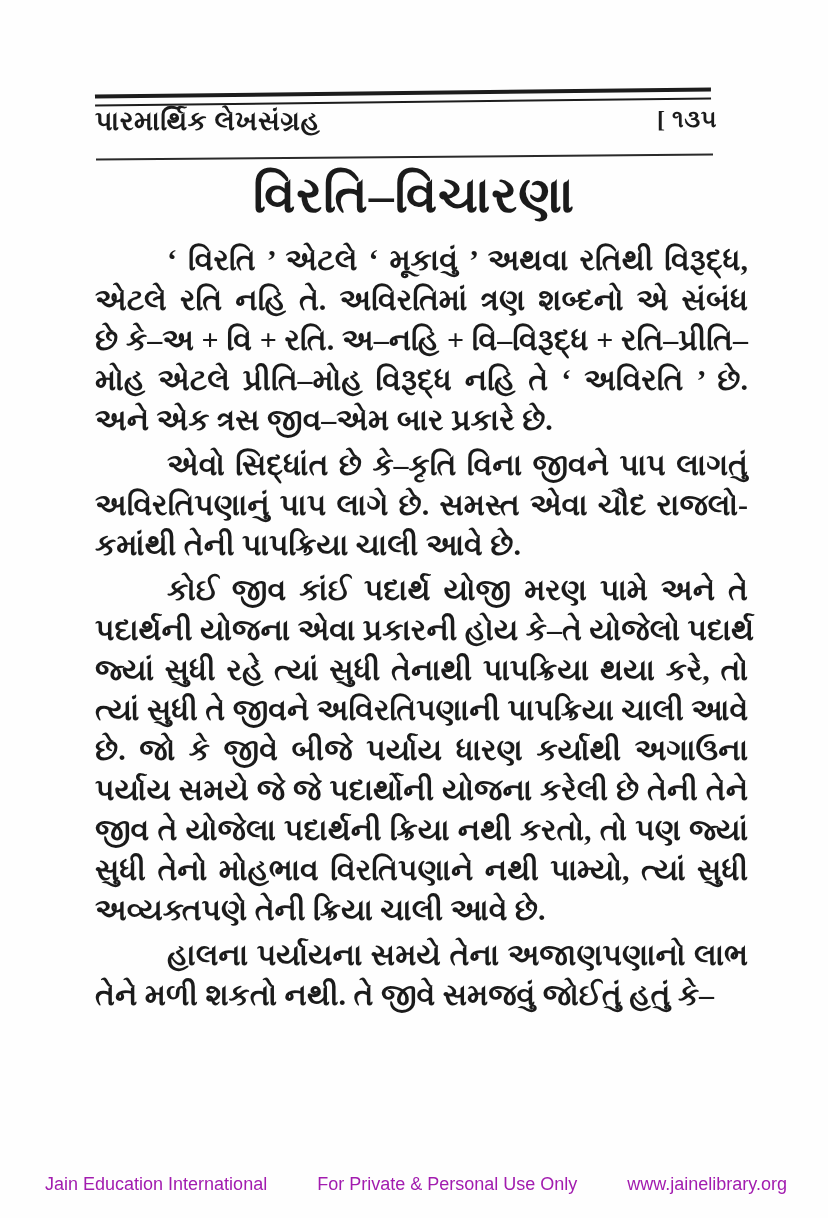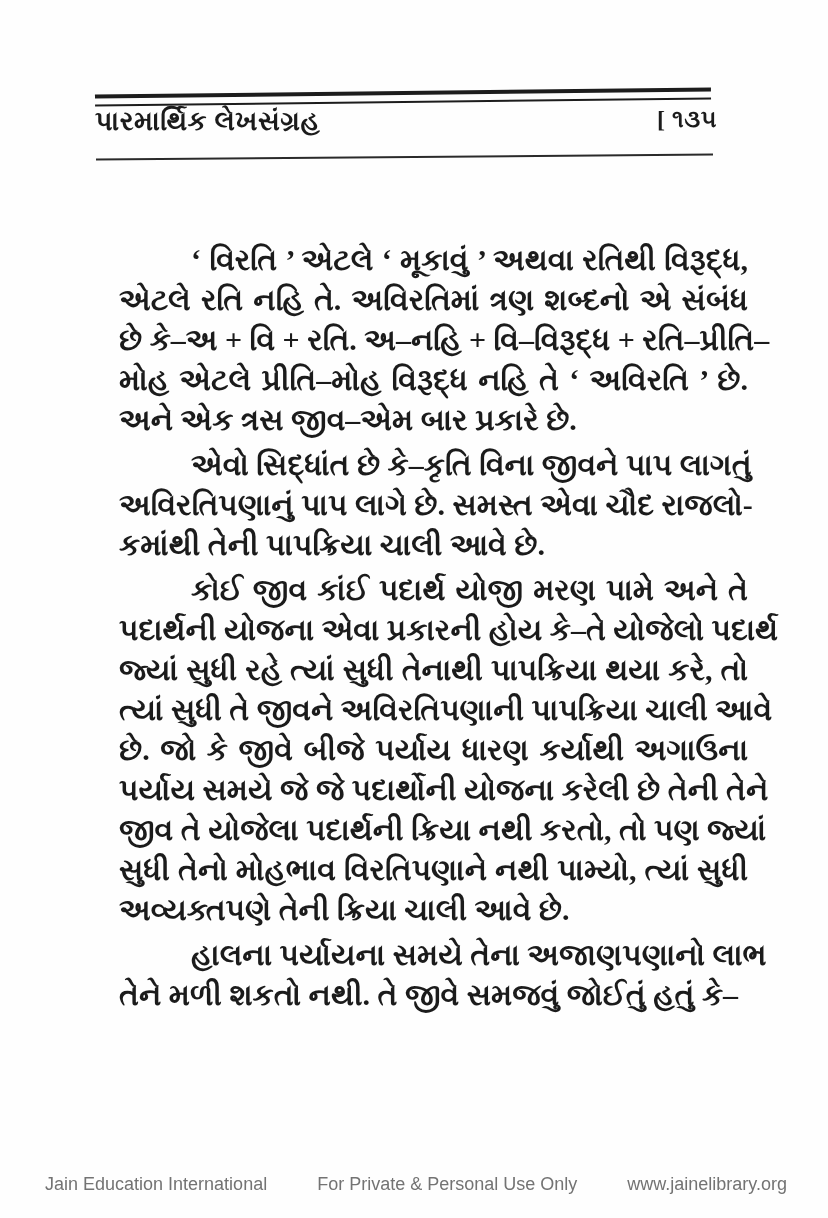--- a/index.html
+++ b/index.html
@@ -75,57 +75,57 @@
   }
   .line {
     font-size: 30px;
     font-weight: bold;
     line-height: 40px;
     height: 40px;
     white-space: nowrap;
     text-align: justify;
     text-align-last: justify;
     overflow: visible;
-    margin-left: 24px;
   }
   .line.indent {
     text-indent: 72px;
   }
   .line.end {
     text-align-last: left;
   }
   
   .footer {
     position: absolute;
     left: 45px;
     top: 1174px;
     width: 742px;
     display: flex;
     justify-content: space-between;
     align-items: baseline;
     font-family: "Liberation Sans", "DejaVu Sans", sans-serif;
     font-size: 18px;
-    color: #737373;
+    color: #a21caf;
     font-weight: normal;
   }
 </style>
 </head>
 <body>
 
 <div class="page">
 
   <div class="rule-double"></div>
 
   <div class="header-row">
     <span class="header-left">પારમાર્થિક લેખસંગ્રહ</span>
     <span class="header-right">[ ૧૩૫</span>
   </div>
 
   <div class="rule-single"></div>
 
+  <div class="title">વિરતિ–વિચારણા</div>
 
   <div class="body-text">
 
     <div class="paragraph">
       <div class="line indent">‘ વિરતિ ’ એટલે ‘ મૂકાવું ’ અથવા રતિથી વિરૂદ્ધ,</div>
       <div class="line">એટલે રતિ નહિ તે. અવિરતિમાં ત્રણ શબ્દનો એ સંબંધ</div>
       <div class="line">છે કે–અ + વિ + રતિ. અ–નહિ + વિ–વિરૂદ્ધ + રતિ–પ્રીતિ–</div>
       <div class="line">મોહ એટલે પ્રીતિ–મોહ વિરૂદ્ધ નહિ તે ‘ અવિરતિ ’ છે.</div>
       <div class="line end">અને એક ત્રસ જીવ–એમ બાર પ્રકારે છે.</div>
     </div>

